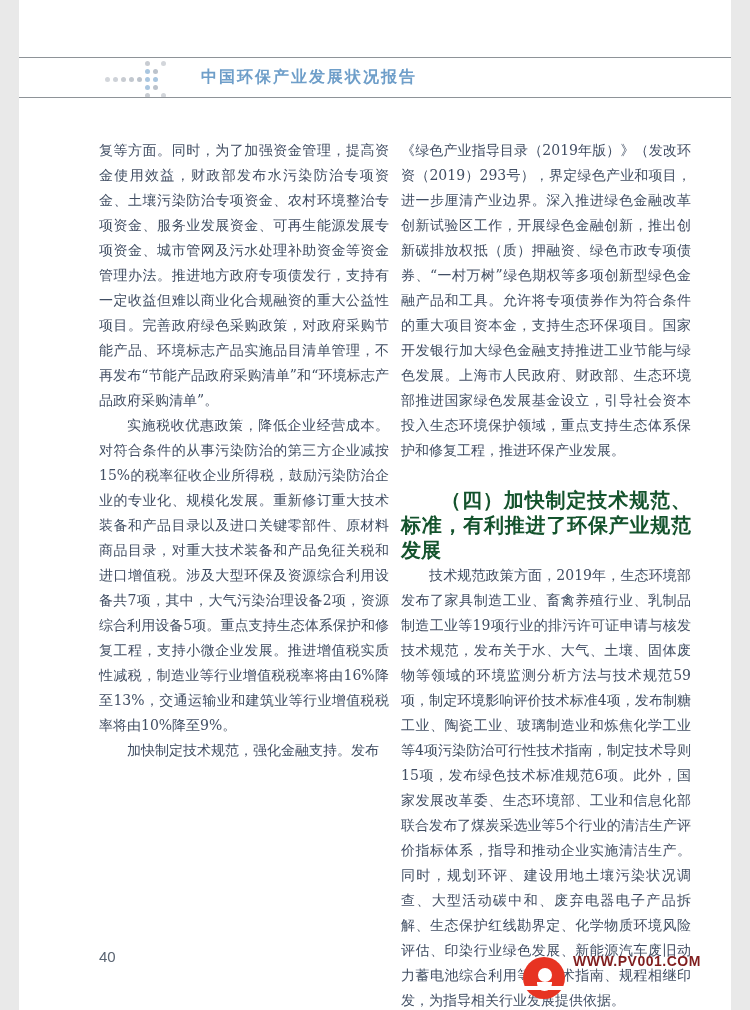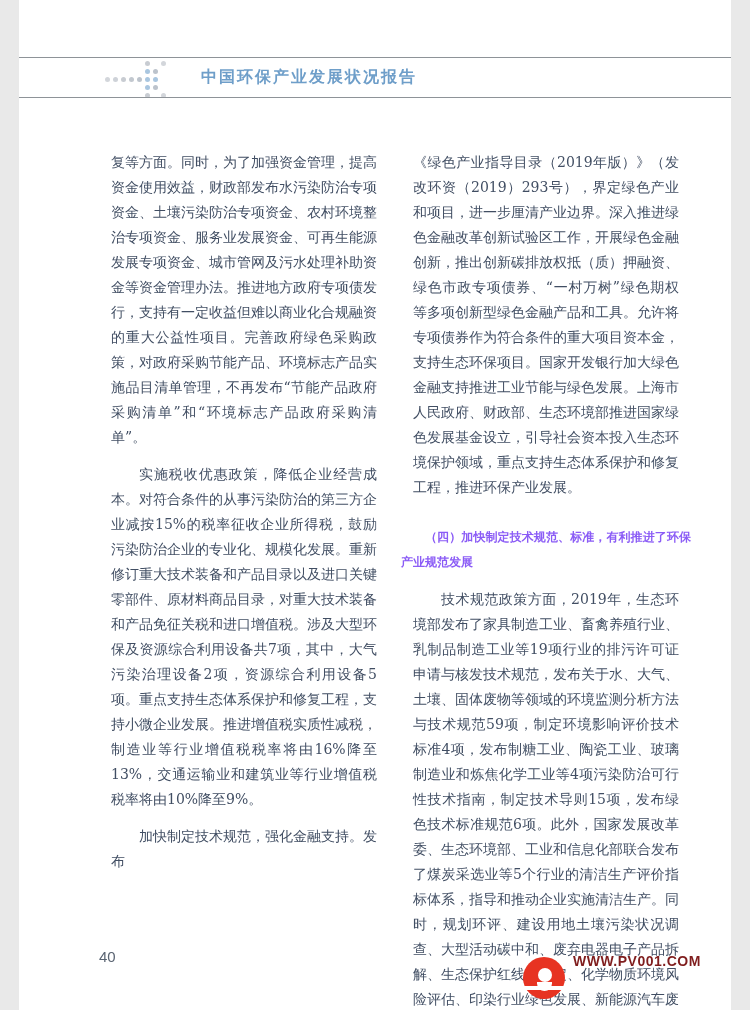--- a/index.html
+++ b/index.html
@@ -16,24 +16,24 @@
   .logo-dots{position:absolute;left:86px;top:2px;width:78px;height:36px;}
   .dot{position:absolute;width:5px;height:5px;border-radius:50%;}
   .header-title{position:absolute;left:182px;top:9px;font-size:16px;font-weight:bold;
     letter-spacing:2px;color:#6e9ec9;font-family:"Liberation Sans",sans-serif;}
 
   
   .col{position:absolute;top:138px;width:290px;font-family:"DejaVu Serif","Liberation Serif",serif;
     font-size:14px;line-height:25px;color:#414e63;text-align:justify;text-justify:inter-ideograph;}
   .col-left{left:80px;}
   .col-right{left:382px;}
-  .col p{margin:12px;}
+  .col p{margin:0;}
   .col p.indent{text-indent:2em;}
-  .col .section-heading{margin:25px 0 0 0;font-size:12px;line-height:25px;font-weight:bold;
-    color:#8b5cf6;text-indent:2em;}
+  .col .section-heading{margin:25px 0 0 0;font-size:20px;line-height:25px;font-weight:bold;
+    color:#14532d;text-indent:2em;}
 
   
   .page-number{position:absolute;left:80px;top:948px;font-size:15px;color:#5a6472;
     font-family:"Liberation Sans",sans-serif;}
   .site-logo{position:absolute;right:28px;top:952px;width:180px;height:50px;}
   .pv-icon{position:absolute;left:0;top:5px;width:42px;height:42px;}
   .pv-icon .c1{position:absolute;left:0;top:0;width:42px;height:42px;border-radius:50%;background:#e73322;}
   .pv-icon .hole{position:absolute;left:15px;top:11px;width:14px;height:14px;border-radius:50%;background:#ffffff;}
   .pv-icon .slit{position:absolute;left:-3px;top:29px;width:48px;height:4px;background:#ffffff;}
   .pv-icon .notch{position:absolute;left:14px;top:25px;width:15px;height:9px;

